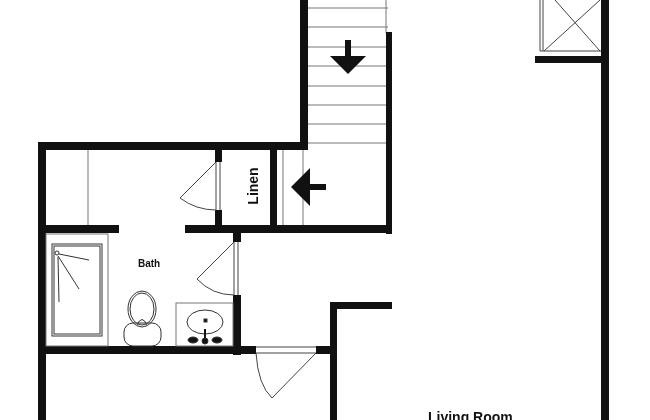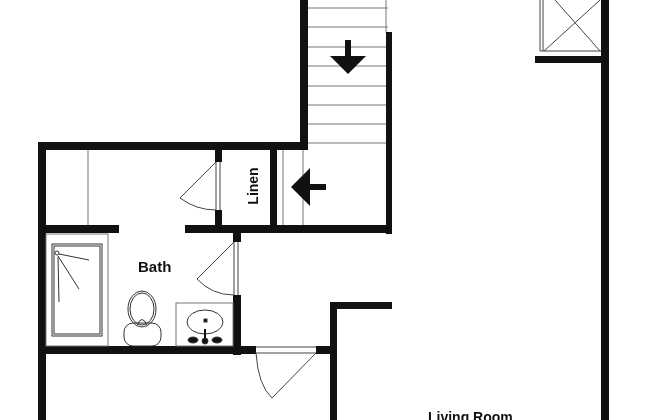--- a/index.html
+++ b/index.html
@@ -1,19 +1,19 @@
 <!DOCTYPE html>
 <html><head>
   <meta charset="utf-8">
   <style>
     html, body { margin: 0; padding: 0; background: #ffffff; }
     body { width: 650px; height: 420px; overflow: hidden; position: relative; font-family: "Liberation Sans", sans-serif; }
     .plan { position: absolute; left: 0; top: 0; width: 650px; height: 420px; }
     .room-label { position: absolute; font-family: "Liberation Sans", sans-serif; font-weight: bold; color: #111111; white-space: nowrap; }
-    .label-bath { left: 138px; top: 258px; font-size: 15px; }
+    .label-bath { left: 138px; top: 258px; font-size: 10px; }
     .label-linen { left: 230px; top: 178px; font-size: 14px; transform: rotate(-90deg); transform-origin: center; width: 46px; text-align: center; }
     .label-living { left: 428px; top: 409px; font-size: 14px; }
   </style>
 </head>
 <body>
 
 <svg class="plan" viewBox="0 0 650 420" xmlns="http://www.w3.org/2000/svg">
 
   <g stroke="#777" stroke-width="1">
     <line x1="308" y1="8" x2="388" y2="8"></line>

